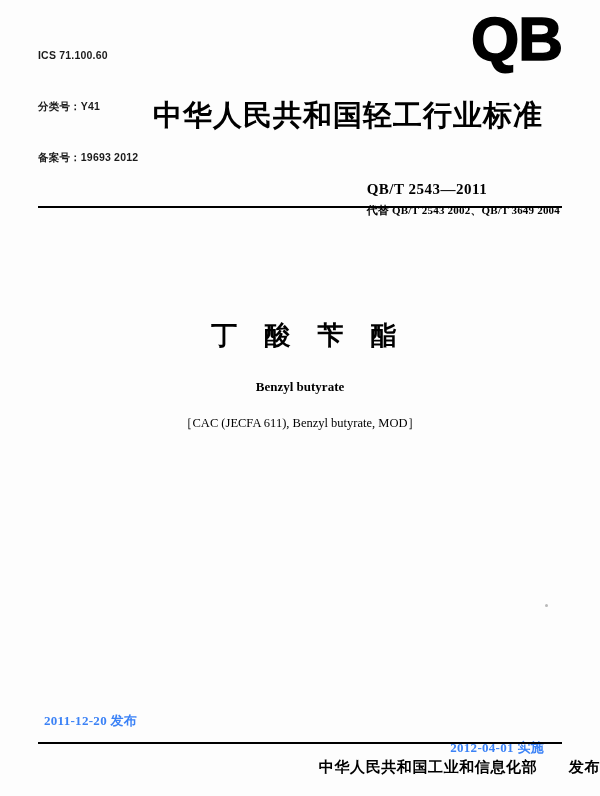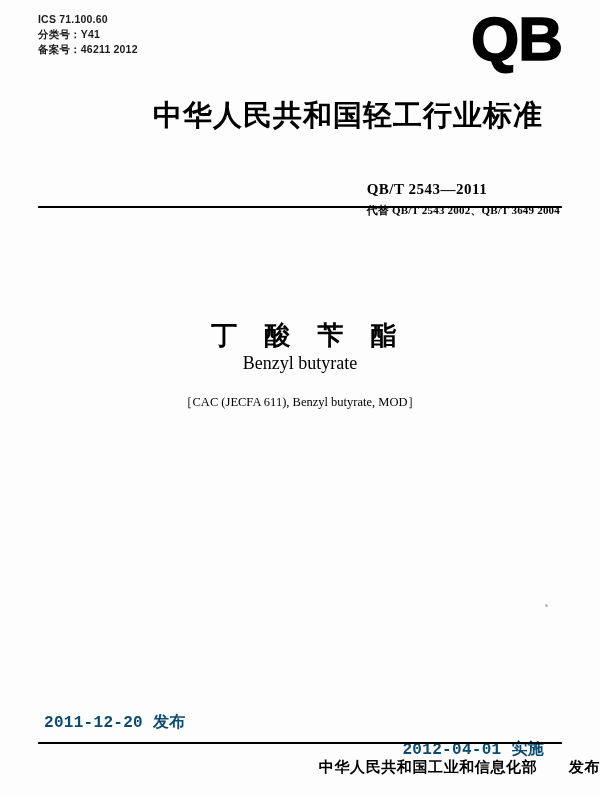--- a/index.html
+++ b/index.html
@@ -37,20 +37,21 @@
     left: 0;
     font-size: 10.5px;
     line-height: 15px;
     font-weight: bold;
     letter-spacing: 0.2px;
     color: #1b1b1b;
     font-family: "Liberation Sans", sans-serif;
   }
   .ics-block div {
     white-space: nowrap;
+    margin-top: 36px;
   }
   .qb-logo {
     position: absolute;
     top: -4px;
     right: 0;
     font-size: 62px;
     line-height: 62px;
     font-weight: bold;
     letter-spacing: -1px;
     font-family: "Liberation Sans", sans-serif;
@@ -118,22 +119,23 @@
   .cn-name {
     font-size: 26px;
     font-weight: bold;
     letter-spacing: 10px;
     color: #000;
     padding-left: 10px;
     font-family: "Liberation Sans", sans-serif;
     margin-left: 8px;
   }
   .en-name {
-    font-size: 18px;
-    font-weight: normal;
+    margin-top: 26px;
+    font-size: 13px;
+    font-weight: bold;
     color: #000;
     font-family: "Liberation Serif", serif;
   }
   .source-note {
     margin-top: 20px;
     font-size: 12.5px;
     color: #000;
     font-family: "Liberation Serif", serif;
   }
 
@@ -141,24 +143,24 @@
   .date-row {
     position: absolute;
     top: 712px;
     left: 44px;
     right: 44px;
     height: 22px;
   }
   .date-left, .date-right {
     position: absolute;
     top: 0;
-    font-size: 16px;
-    font-weight: bold;
-    color: #0c4a6e;
-    font-family: Liberation Mono, monospace;
+    font-size: 13px;
+    font-weight: bold;
+    color: #3b82f6;
+    font-family: Liberation Serif, serif;
     letter-spacing: 0.3px;
   }
   .date-left { left: 0; }
   .date-right { right: 12px; margin-top: 27px; }
 
   
   .publisher {
     position: absolute;
     top: 758px;
     left: 0;
@@ -186,21 +188,21 @@
 </style>
 </head>
 <body>
 
 <div class="page">
 
   <div class="header-row">
     <div class="ics-block">
       <div>ICS 71.100.60</div>
       <div>分类号：Y41</div>
-      <div>备案号：46211 2012</div>
+      <div>备案号：19693 2012</div>
     </div>
     <div class="qb-logo">QB</div>
   </div>
 
   <div class="std-title">中华人民共和国轻工行业标准</div>
 
   <div class="std-number">
     <div class="num">QB/T 2543—2011</div>
     <div class="replaces">代替 QB/T 2543  2002、QB/T 3649  2004</div>
   </div>

